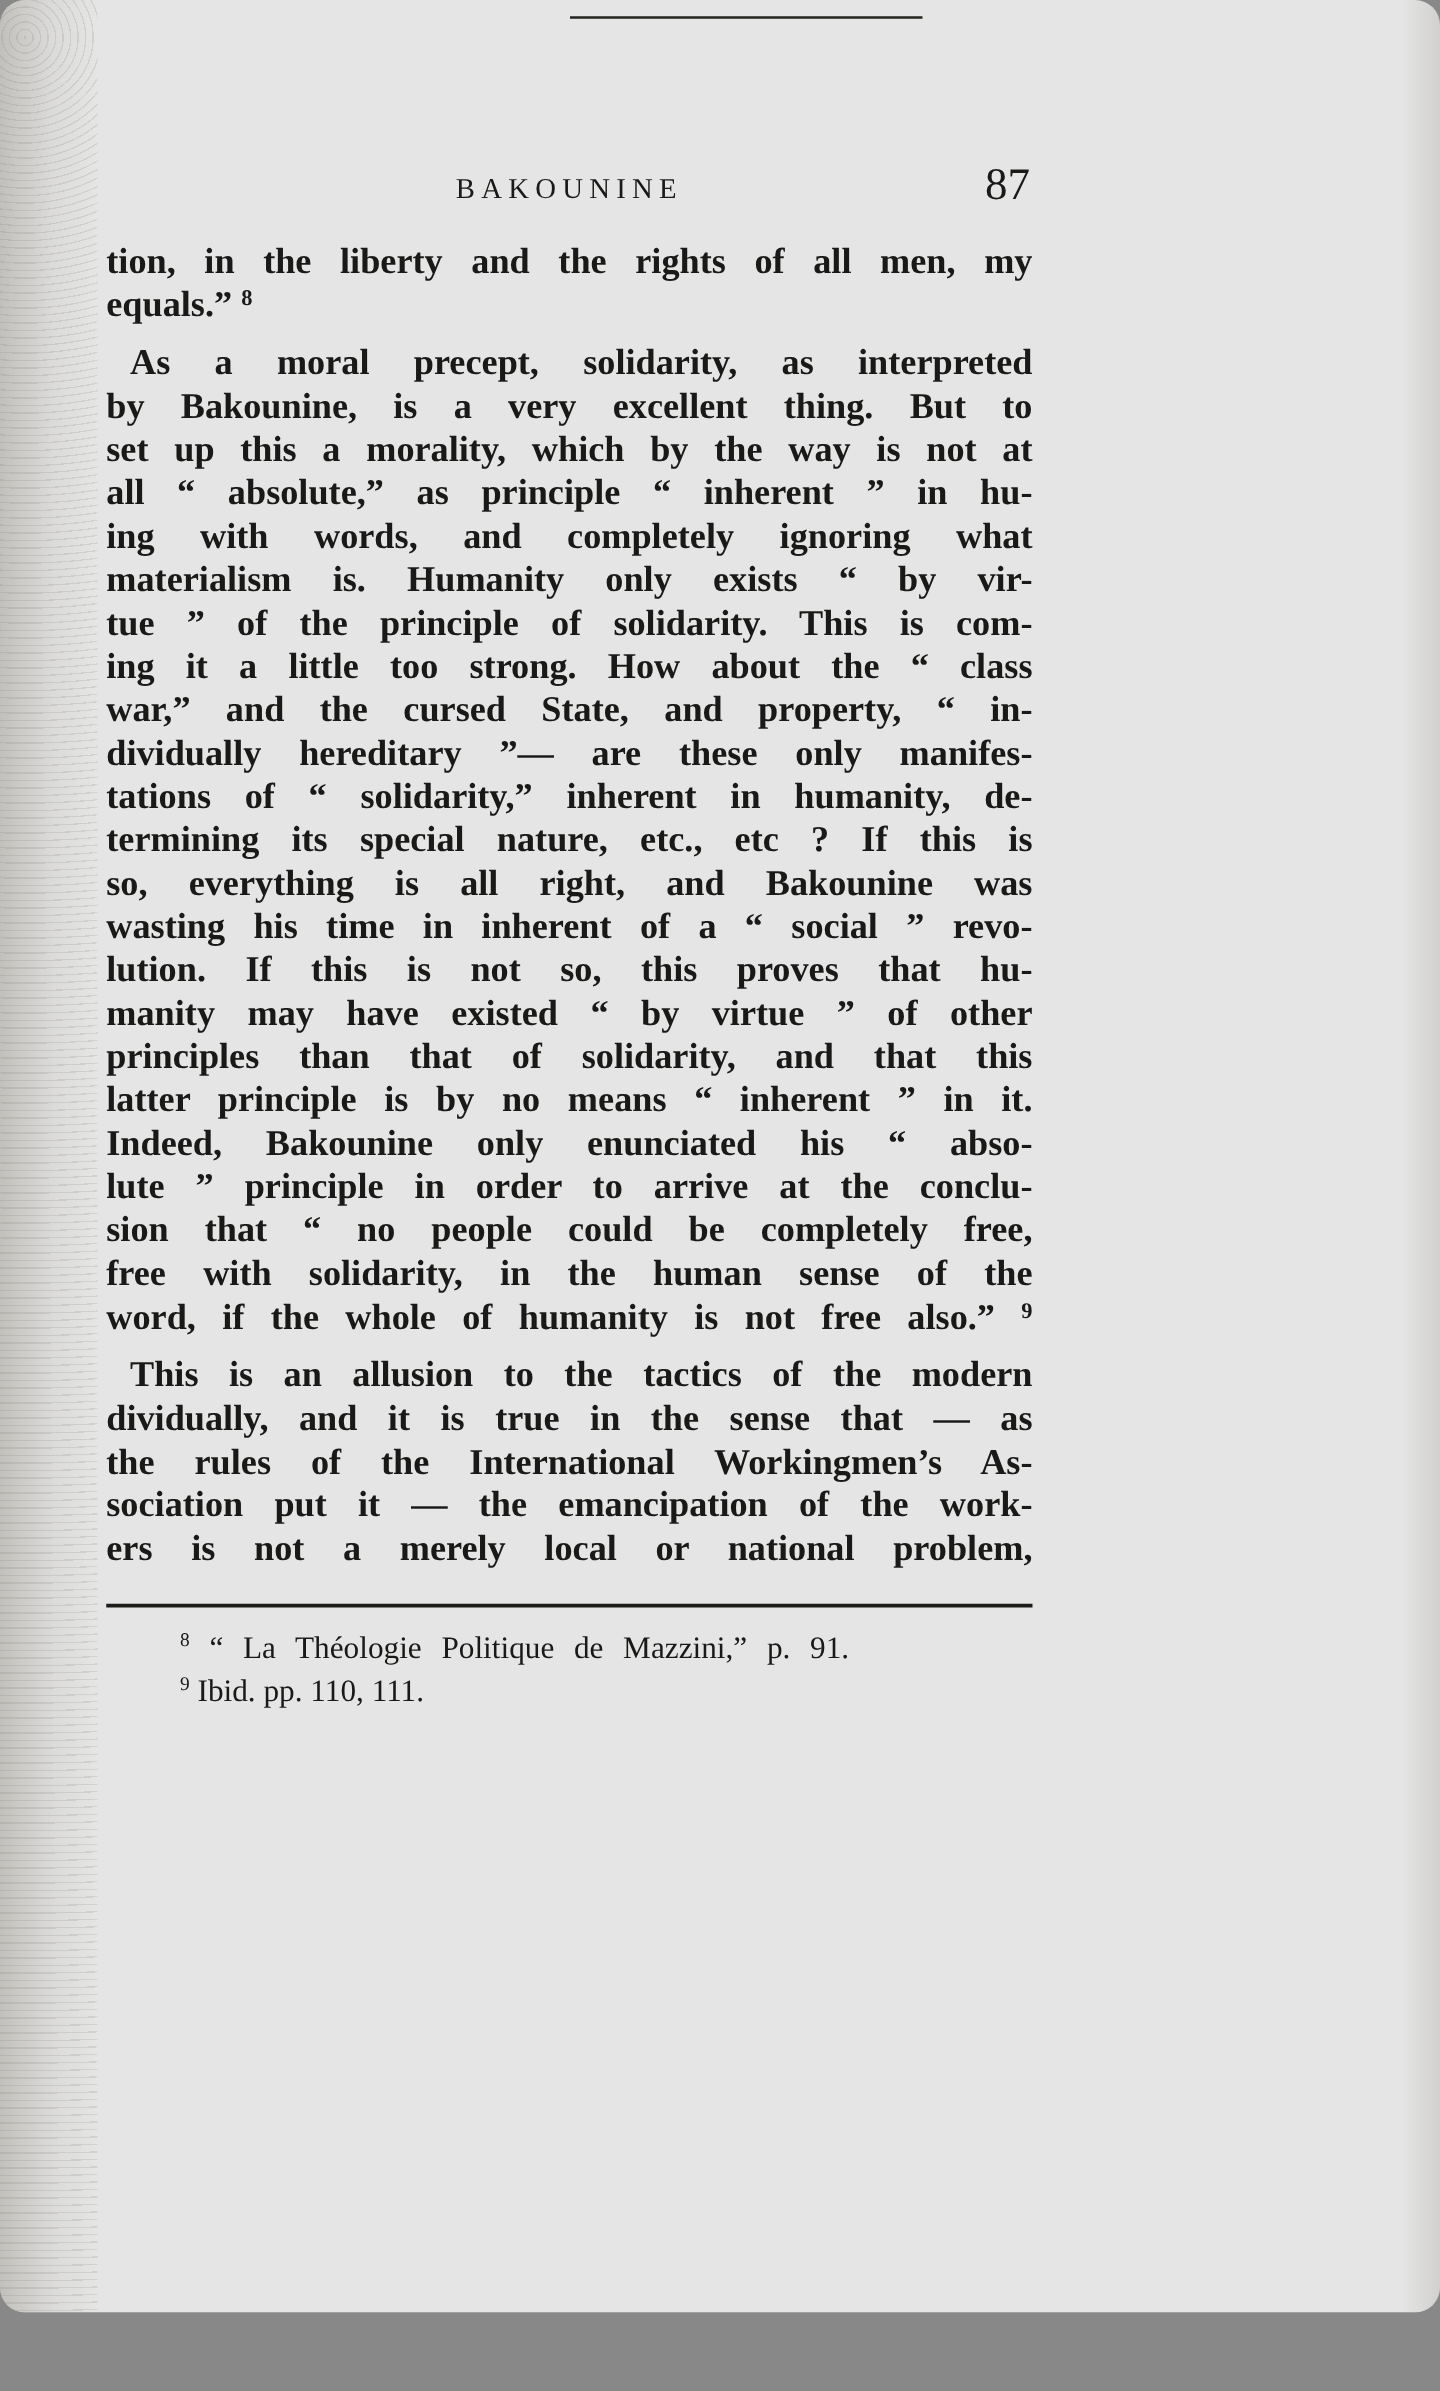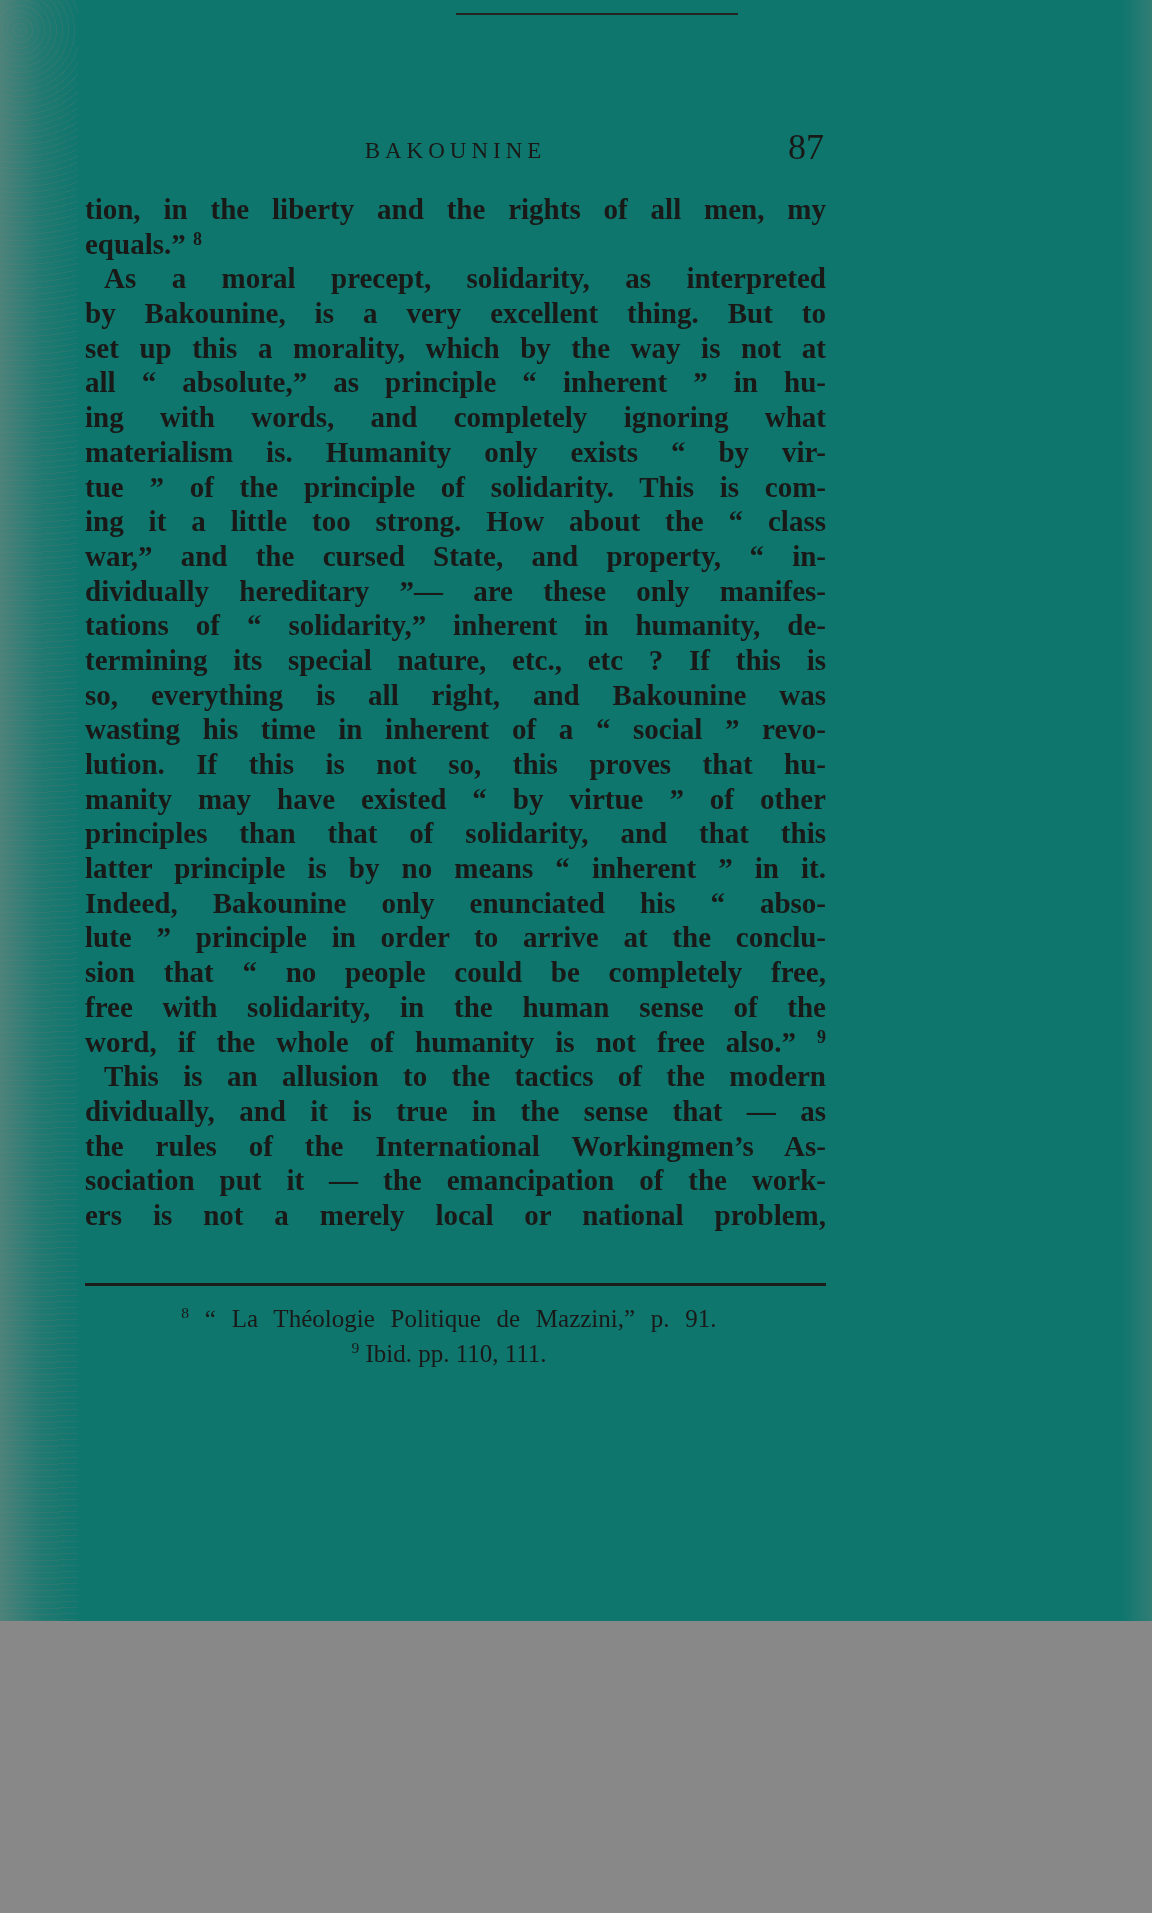--- a/index.html
+++ b/index.html
@@ -1,24 +1,25 @@
 <!DOCTYPE html>
 <html><head>
 <meta charset="utf-8">
 <style>
   html, body { margin: 0; padding: 0; background: #888; }
   .page {
     position: relative;
     width: 1152px;
-    height: 1621px;
+    height: 1850px;
     margin: 0 auto;
-    background: #0f766e;
+    background: #e5e5e5;
     overflow: hidden;
     font-family: "Liberation Serif", "DejaVu Serif", serif;
     color: #191917;
+    border-radius: 20px;
   }
   
   .page::before {
     content: "";
     position: absolute;
     left: 0; top: 0; bottom: 0;
     width: 78px;
     background:
       repeating-radial-gradient(circle at 20px 30px, rgba(125,122,112,0.18) 0 1px, transparent 1px 6px),
       linear-gradient(90deg, rgba(150,147,138,0.45), rgba(150,147,138,0.12) 55%, rgba(150,147,138,0) 100%);
@@ -66,39 +67,38 @@
   }
   .line {
     text-align: justify;
     text-align-last: justify;
     height: 34.7px;
     white-space: nowrap;
     overflow: visible;
     font-weight: bold;
   }
   .line.flush { text-align-last: left; }
-  .line.indent { text-indent: 19px; }
+  .line.indent { text-indent: 19px; margin-top: 12px; }
   sup {
     font-size: 0.62em;
     line-height: 0;
     vertical-align: 9px;
   }
   .footnote-rule {
     position: absolute;
     top: 1283px; left: 85px;
     width: 741px; height: 3px;
     background: #1c1c19;
   }
   .footnotes {
     position: absolute;
-    top: 1301px; left: 124px;
+    top: 1301px; left: 144px;
     width: 650px;
     font-size: 25px;
     line-height: 35px;
-    text-align: center;
   }
   .footnote:first-child { word-spacing: 0.38em; }
   .bottom-rule {
     position: absolute;
     top: 1888px; left: 118px;
     width: 838px; height: 5px;
     background: #1b1b18;
   }
 </style>
 </head>

